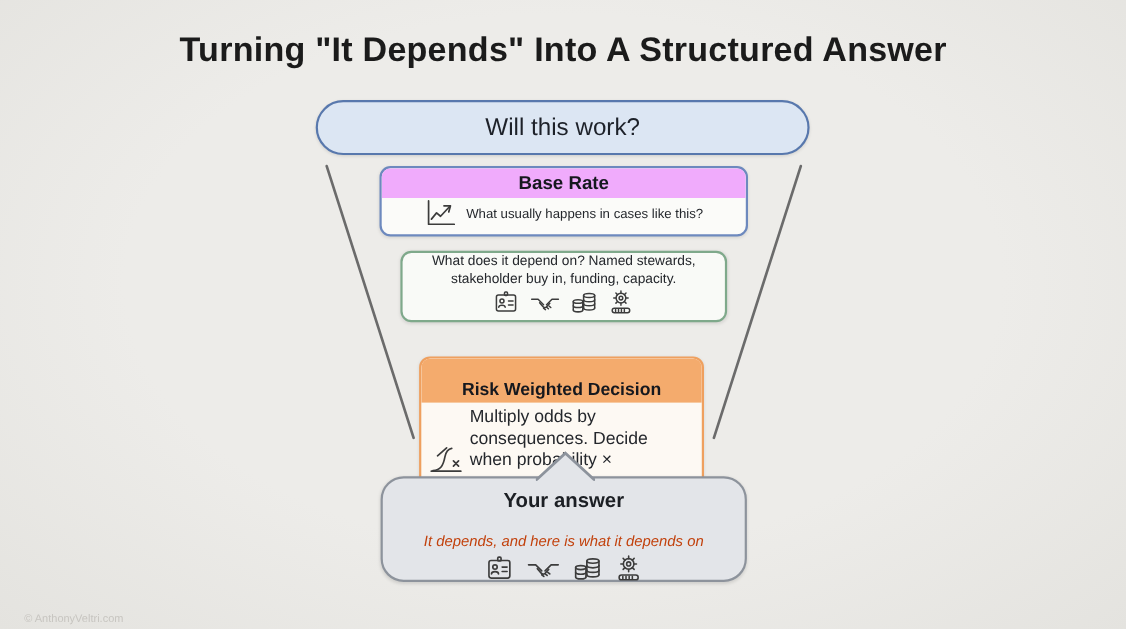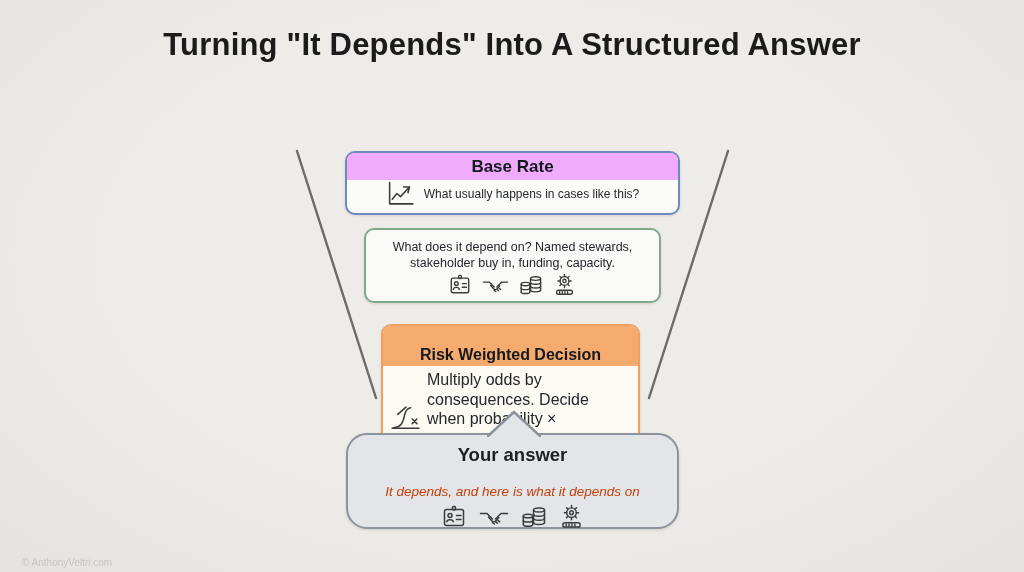--- a/index.html
+++ b/index.html
@@ -39,21 +39,21 @@
   }
   .step-body{ display:flex; align-items:center; justify-content:center; }
   .icon{ flex:0 0 auto; display:inline-flex; }
 
   .step-base{ left:345px; top:151px; width:335px; border:2px solid #6d89be; background:#fbfbf9; }
   .step-base .step-header{ background:#f0abfc; font-size:17px; padding:4px 0 3px; }
   .step-base .step-body{ gap:9px; padding:0 8px 6px; font-size:12px; color:#24272c; }
 
   .step-key{ left:364px; top:228px; width:297px; border:2px solid #7fa98b; background:#f9faf7; }
   .step-key .step-header{ background:#8bb295; font-size:16px; padding:3px 0 2px; }
-  .step-key .step-body{ flex-direction:column; padding:10px 9px 5px; }
+  .step-key .step-body{ flex-direction:column; padding:0 9px 5px; }
   .step-key .step-text{ font-size:12.5px; line-height:1.25; text-align:center; color:#24272c; }
   .icon-row{ display:flex; align-items:flex-end; justify-content:center; gap:11px; margin-top:2px; }
 
   .step-risk{ left:381px; top:324px; width:259px; border:2px solid #efa05f; background:#fdf9f3; }
   .step-risk .step-header{ background:#f4ab6d; font-size:16px; padding:20px 0 2px; }
   .step-risk .step-body{ gap:6px; padding:4px 7px 6px; align-items:center; }
   .step-risk .step-text{ font-size:16px; line-height:1.22; text-align:left; color:#24272c; width:208px; }
 
   .answer-box{
     position:absolute; left:346px; top:433px; width:333px; height:96px;
@@ -123,20 +123,23 @@
 
 <div class="stage">
 
   <div class="title">Turning "It Depends" Into A Structured Answer</div>
 
   <svg class="funnel-lines" width="1024" height="572" viewBox="0 0 1024 572">
     <line x1="297" y1="151" x2="376" y2="398" stroke="#6b6b6b" stroke-width="2.4" stroke-linecap="round"></line>
     <line x1="728" y1="151" x2="649" y2="398" stroke="#6b6b6b" stroke-width="2.4" stroke-linecap="round"></line>
   </svg>
 
+  <div class="question-pill">
+    <span>Will this work?</span>
+  </div>
 
   <div class="step step-base">
     <div class="step-header">Base Rate</div>
     <div class="step-body">
       <span class="icon">
         <svg class="glyph" width="29" height="27">
             <use href="#sym-trend"></use>
           </svg>
       </span>
       <span class="step-text">What usually happens in cases like this?</span>

